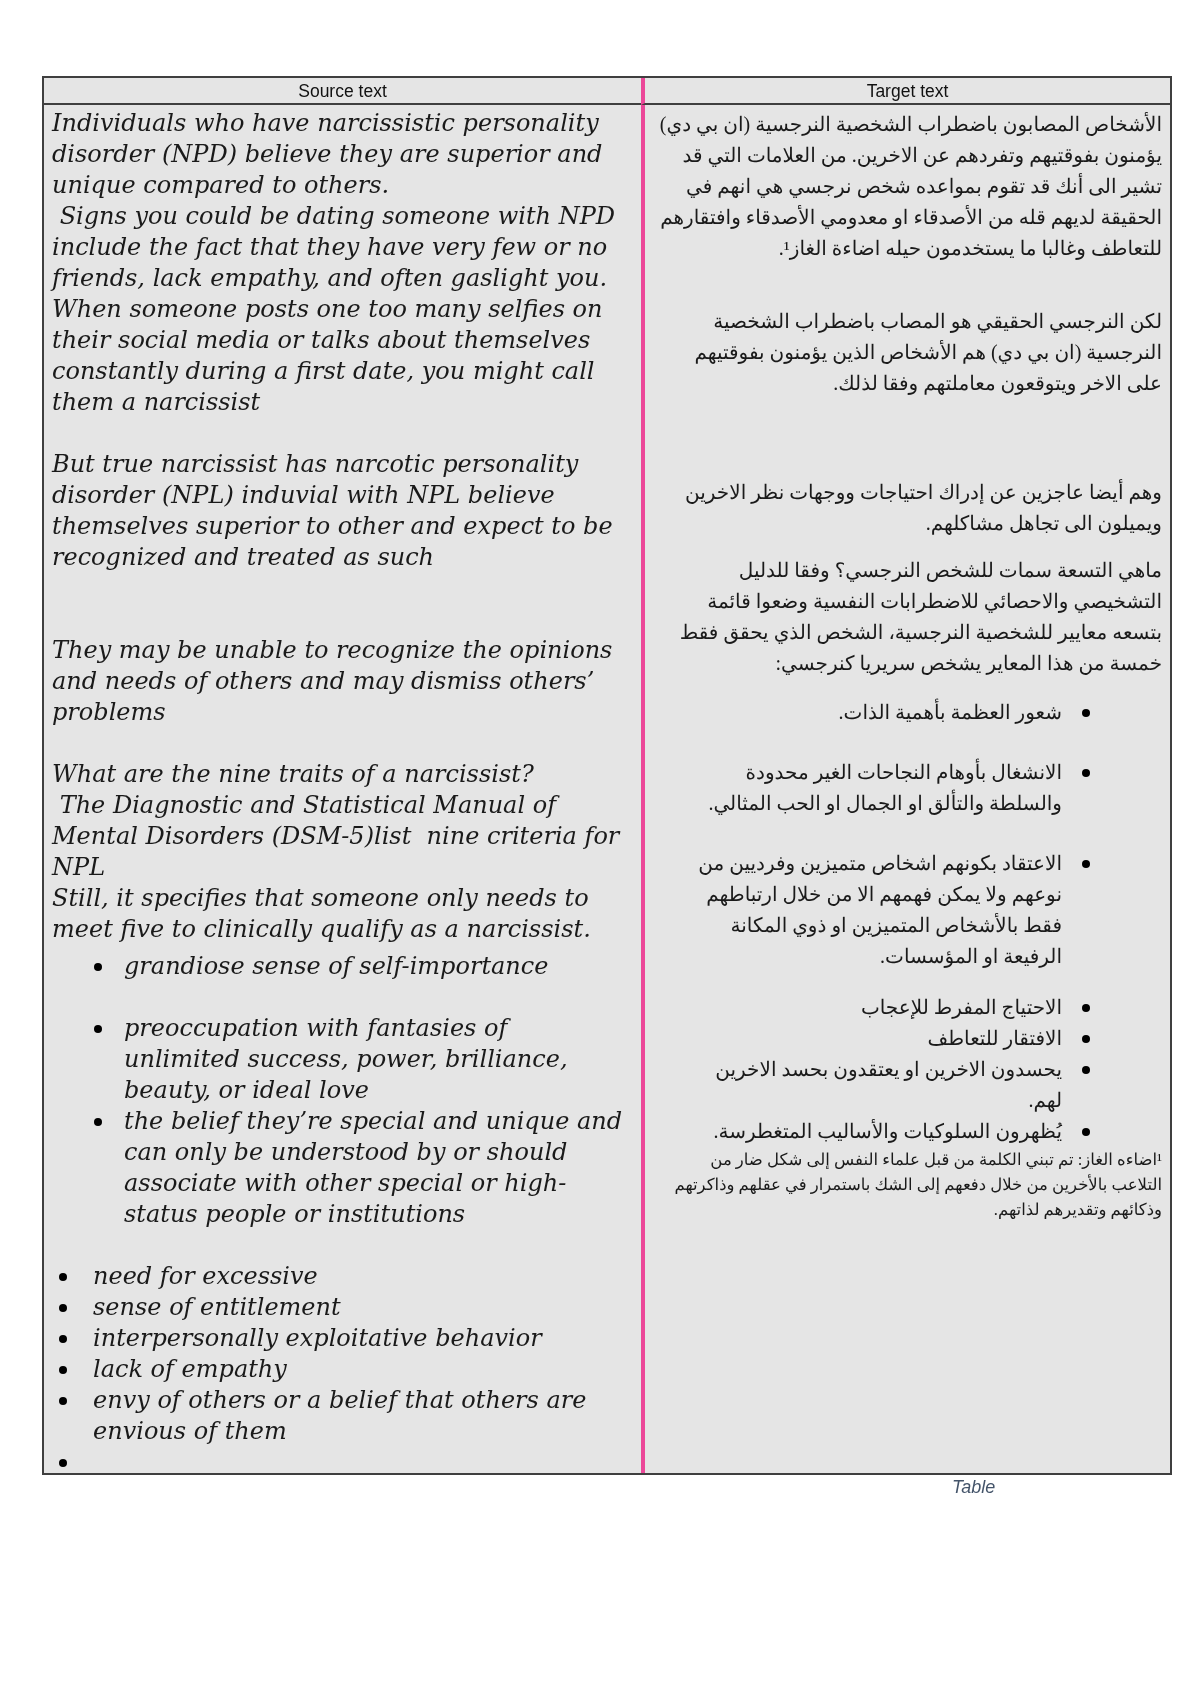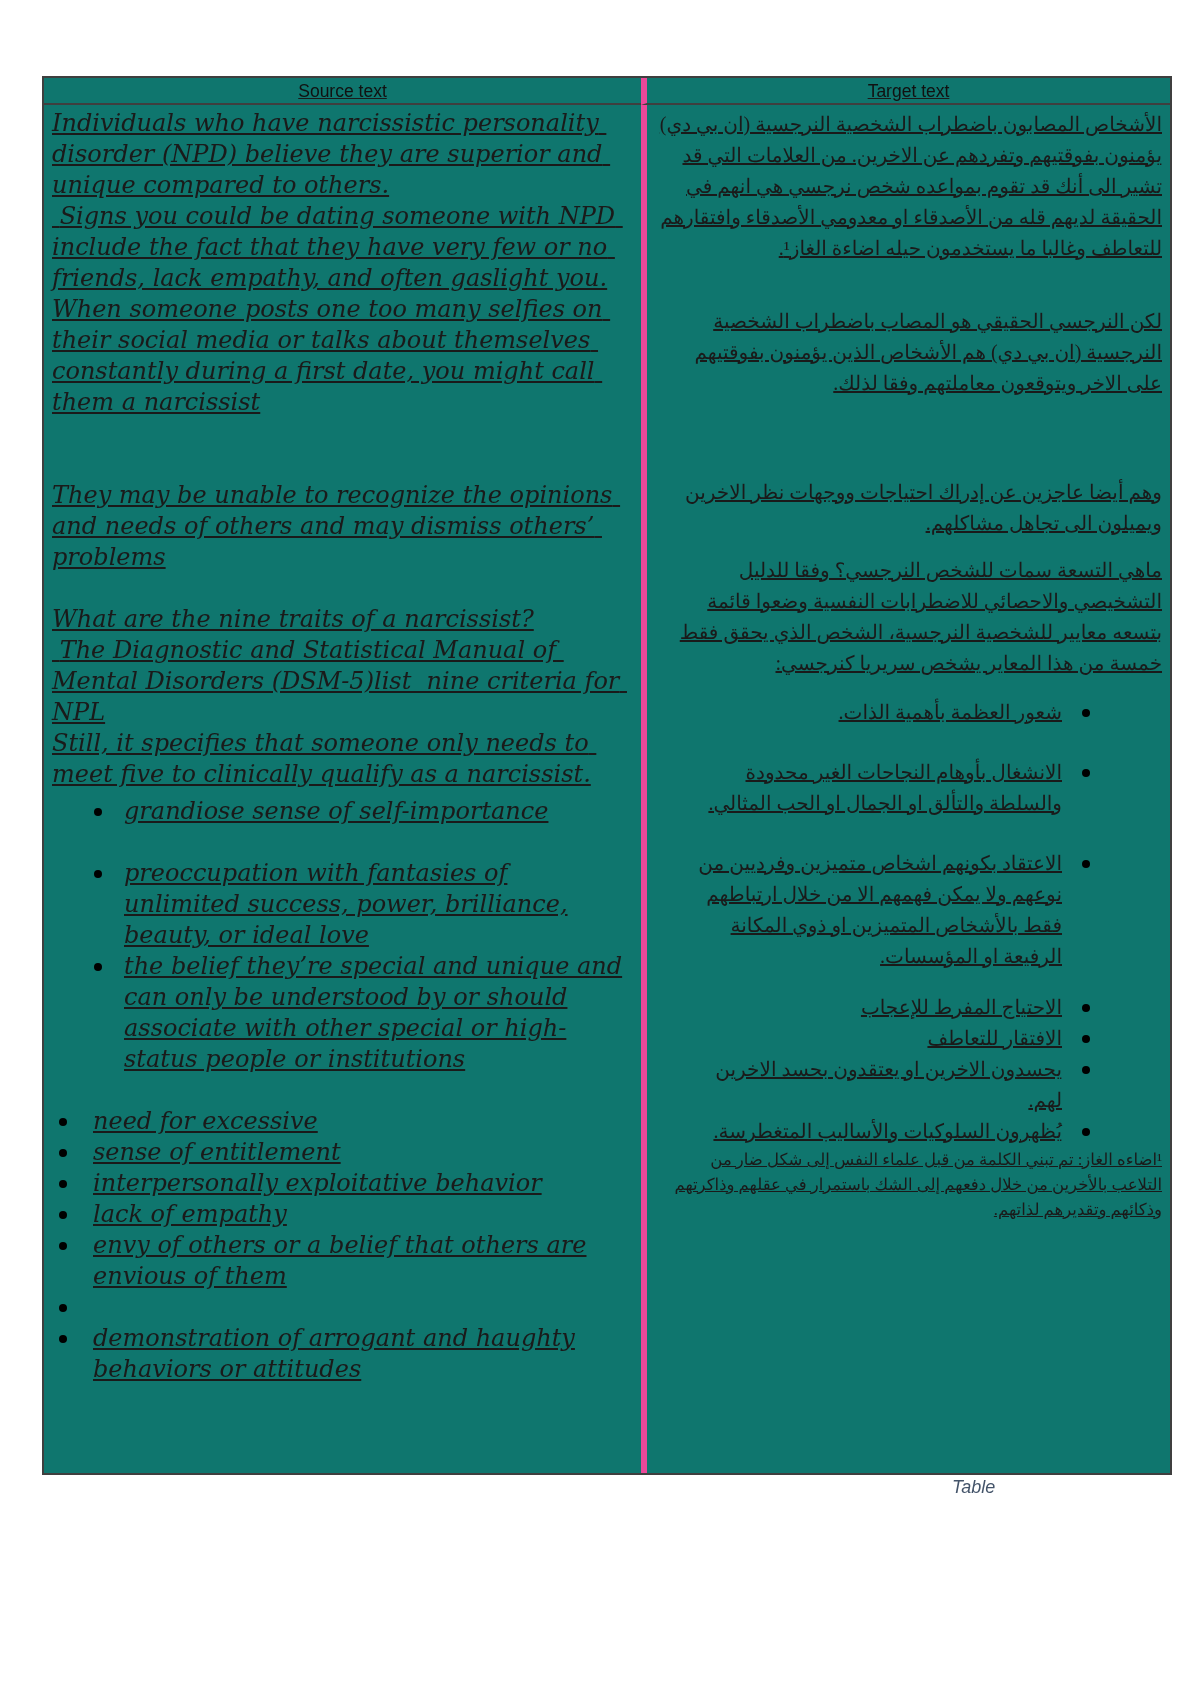--- a/index.html
+++ b/index.html
@@ -17,34 +17,33 @@
   .doc-table {
     position: absolute;
     left: 42px;
     top: 76px;
     width: 1130px;
     box-sizing: border-box;
     border: 2px solid #3f3f3f;
     display: grid;
     grid-template-columns: 597px 1fr;
     grid-template-rows: 27px 1368px;
-    background: #0f766e;
-    text-decoration: underline;
+    background: #e5e5e5;
   }
   .hdr {
     font-family: "Liberation Sans", sans-serif;
     font-size: 17.5px;
     line-height: 27px;
     text-align: center;
     border-bottom: 2px solid #3f3f3f;
     color: #111;
     overflow: hidden;
   }
   .hdr-target, .tgt-cell {
-    border-left: 6px solid #ec4899;
+    border-left: 4px solid #ec4899;
   }
   .src-cell {
     box-sizing: border-box;
     padding: 3px 10px 0 8px;
     font-family: "DejaVu Serif", serif;
     font-style: italic;
     font-size: 24px;
     line-height: 31px;
     overflow: hidden;
   }
@@ -145,20 +144,21 @@
 <div class="doc-table">
 
   <div class="hdr hdr-source">Source text</div>
 
   <div class="hdr hdr-target">Target text</div>
 
   <div class="src-cell">
     <p>Individuals who have narcissistic personality disorder (NPD) believe they are superior and unique compared to others.</p>
     <p> Signs you could be dating someone with NPD include the fact that they have very few or no friends, lack empathy, and often gaslight you.</p>
     <p>When someone posts one too many selfies on their social media or talks about themselves constantly during a first date, you might call them a narcissist</p>
+    <p class="gap1">But true narcissist has narcotic personality disorder (NPL) induvial with NPL believe themselves superior to other and expect to be recognized and treated as such</p>
     <p class="gap2">They may be unable to recognize the opinions and needs of others and may dismiss others’ problems</p>
     <p class="gap1">What are the nine traits of a narcissist?</p>
     <p> The Diagnostic and Statistical Manual of Mental Disorders (DSM-5)list  nine criteria for NPL</p>
     <p>Still, it specifies that someone only needs to meet five to clinically qualify as a narcissist.</p>
     <ul class="eng-list eng-indent">
       <li>grandiose sense of self-importance</li>
       <li class="gap1">preoccupation with fantasies of unlimited success, power, brilliance, beauty, or ideal love</li>
       <li>the belief they’re special and unique and can only be understood by or should associate with other special or high-status people or institutions</li>
     </ul>
     <ul class="eng-list eng-flush">

